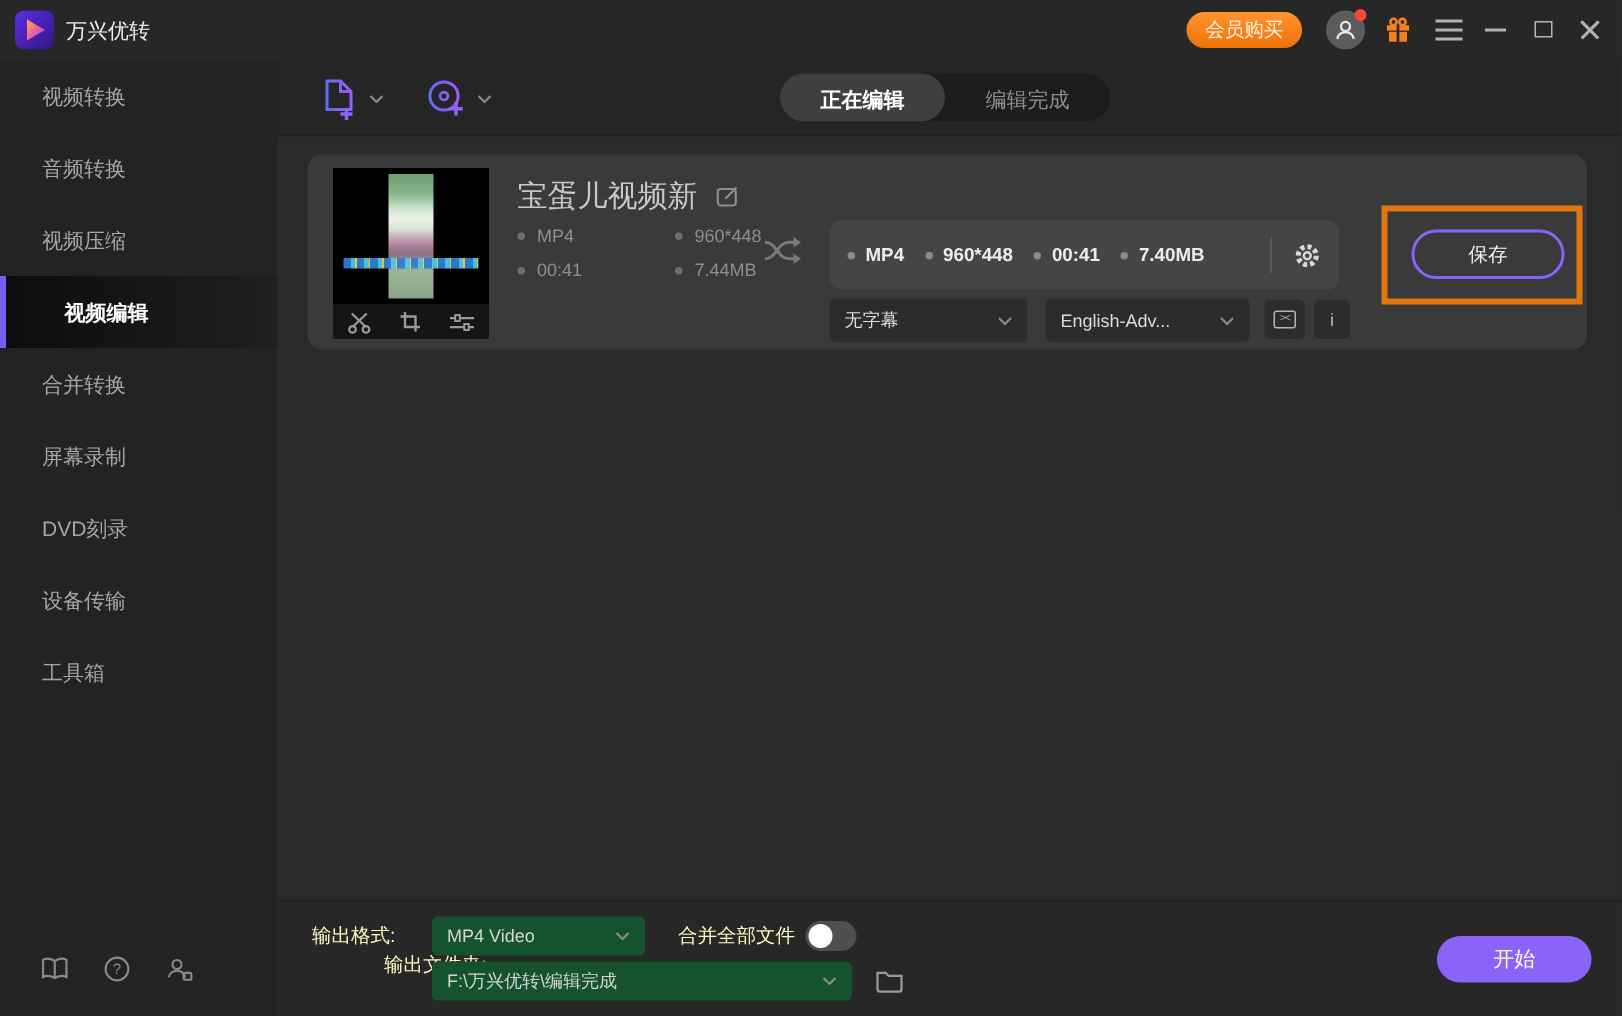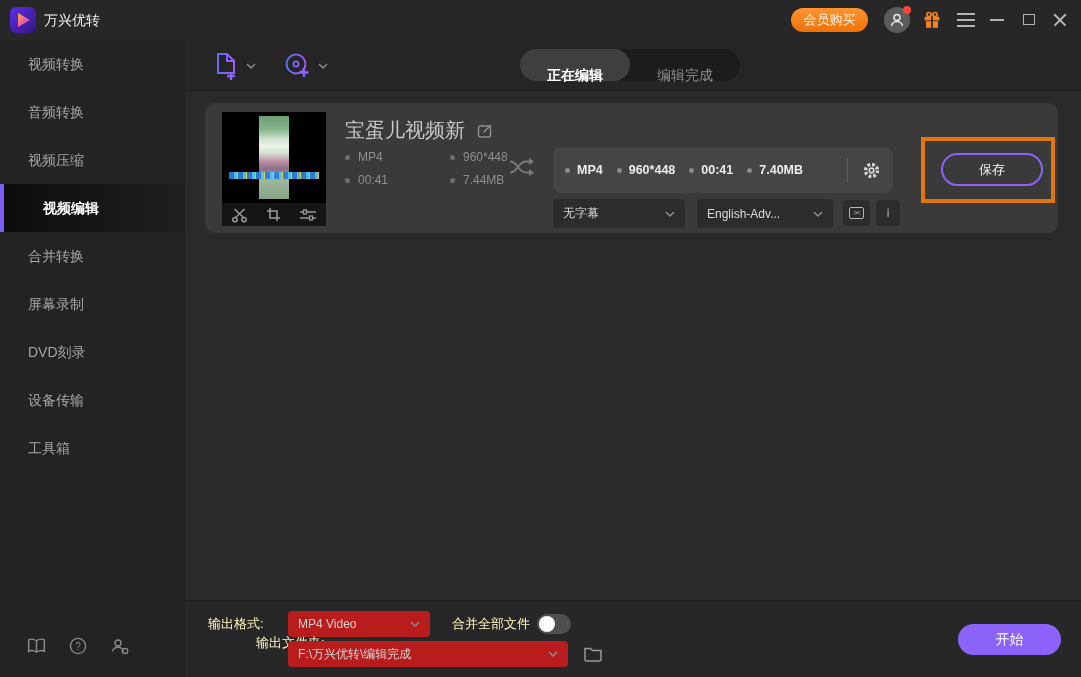--- a/index.html
+++ b/index.html
@@ -34,21 +34,21 @@
     border-left:4px solid #7c5cf6; padding-left:39px; }
   .side-footer { position:absolute; left:0; bottom:22px; width:185px; display:flex; gap:23px; padding-left:27px; align-items:center; }
   .side-footer .f-ic { cursor:pointer; display:inline-flex; }
 
   
   .toolbar { position:absolute; left:185px; top:40px; width:896px; height:51px; background:#252525; border-bottom:1px solid #1e1e1e; }
   .tool-add { position:absolute; top:12px; display:flex; align-items:center; gap:7px; cursor:pointer; }
   .tool-add.file { left:29px; }
   .tool-add.disc { left:99px; }
   .tabs { position:absolute; left:335px; top:9px; height:32px; display:flex; background:#1c1c1c; border-radius:16px; }
-  .tab { padding:11px 27px; line-height:32px; font-size:14px; color:#8f8f8f; border-radius:16px; cursor:pointer;font-family:Liberation Mono, monospace; }
+  .tab { padding:1px 27px; line-height:32px; font-size:14px; color:#8f8f8f; border-radius:16px; cursor:pointer; }
   .tab.active { background:#3f3f3f; color:#fff; font-weight:bold; }
 
   
   .content { position:absolute; left:185px; top:91px; width:896px; height:509px; background:#2a2a2a; }
   .card { position:absolute; left:20px; top:12px; width:853px; height:130px; background:#3a3a3a; border-radius:10px; }
 
   .thumb { position:absolute; left:17px; top:9px; width:104px; height:114px; }
   .thumb .frame { position:relative; width:104px; height:91px; background:#000; overflow:hidden; }
   .thumb .strip { position:absolute; left:37px; top:4px; width:30px; height:83px;
     background:linear-gradient(180deg,#6f9d72 0%,#86b58c 16%,#cfe3cf 28%,#eef2ea 36%,#d8e4d4 44%,#b887a0 56%,#8d7089 64%,#9fb69b 78%,#85a586 100%); }
@@ -84,21 +84,21 @@
   .btn-info { left:671px; width:24px; font-size:12px; }
 
   .anno { position:absolute; left:716px; top:34px; width:134px; height:66px; border:4px solid #e0760c; z-index:3; }
   .save-btn { position:absolute; left:736px; top:50px; width:102px; height:33px; border:2px solid #8a64f8;
     border-radius:17px; color:#f2f2f2; font-size:13px; display:flex; align-items:center; justify-content:center;
     cursor:pointer; z-index:4; background:transparent; }
 
   
   .bottombar { position:absolute; left:185px; top:600px; width:896px; height:77px; background:#272727; border-top:1px solid #1e1e1e; }
   .b-label { position:absolute; font-size:13px; color:#fef9c3; line-height:26px; }
-  .dd-bottom { position:absolute; background:#b91c1c; border-radius:4px; height:26px; display:flex; align-items:center;
+  .dd-bottom { position:absolute; background:#14532d; border-radius:4px; height:26px; display:flex; align-items:center;
     padding:0 10px; font-size:12px; color:#d5d5d5; cursor:pointer; }
   .dd-bottom .chev { margin-left:auto; }
   .lab-format { left:23px; top:10px; }
   .dd-format  { left:103px; top:10px; width:142px; }
   .lab-merge  { left:267px; top:10px; }
   .toggle { position:absolute; left:352px; top:13px; width:34px; height:20px; border-radius:10px; background:#4f4f4f; cursor:pointer; }
   .toggle .knob { position:absolute; left:2px; top:2px; width:16px; height:16px; border-radius:50%; background:#fff; }
   .lab-folder { left:23px; top:29px;margin-left:48px; }
   .dd-folder  { left:103px; top:40px; width:280px; }
   .folder-ic  { position:absolute; left:398px; top:44px; cursor:pointer; }

